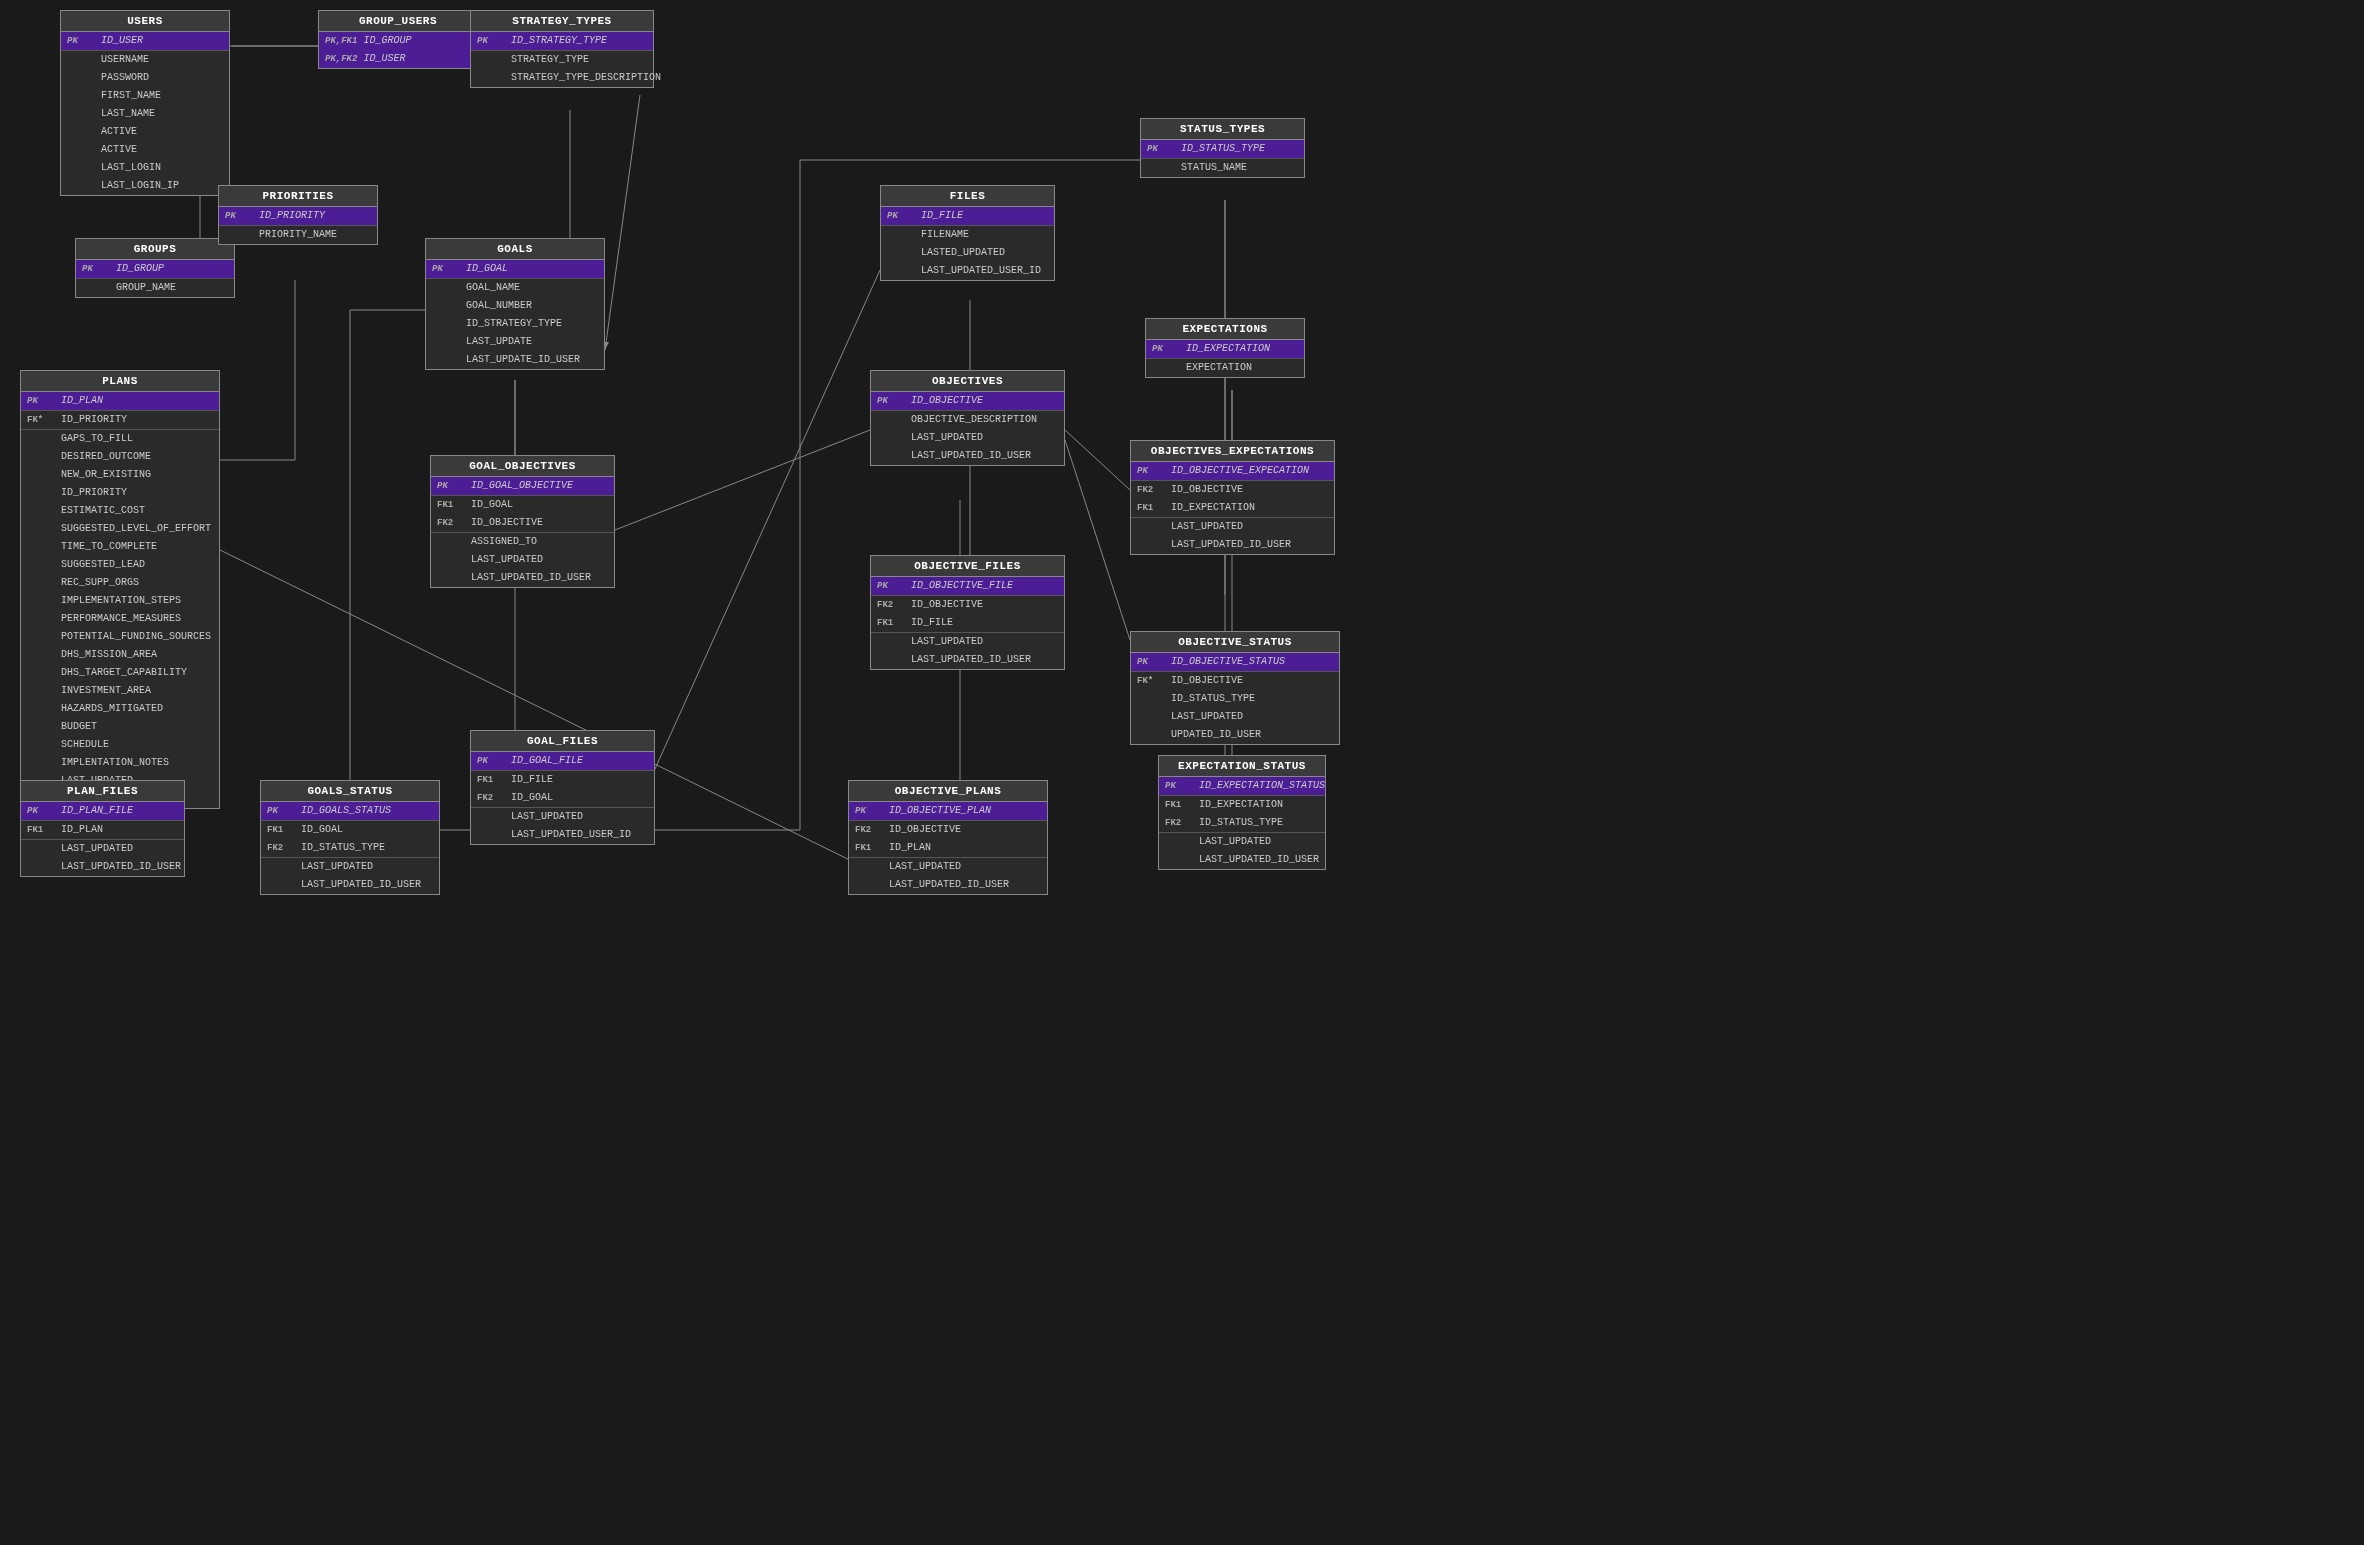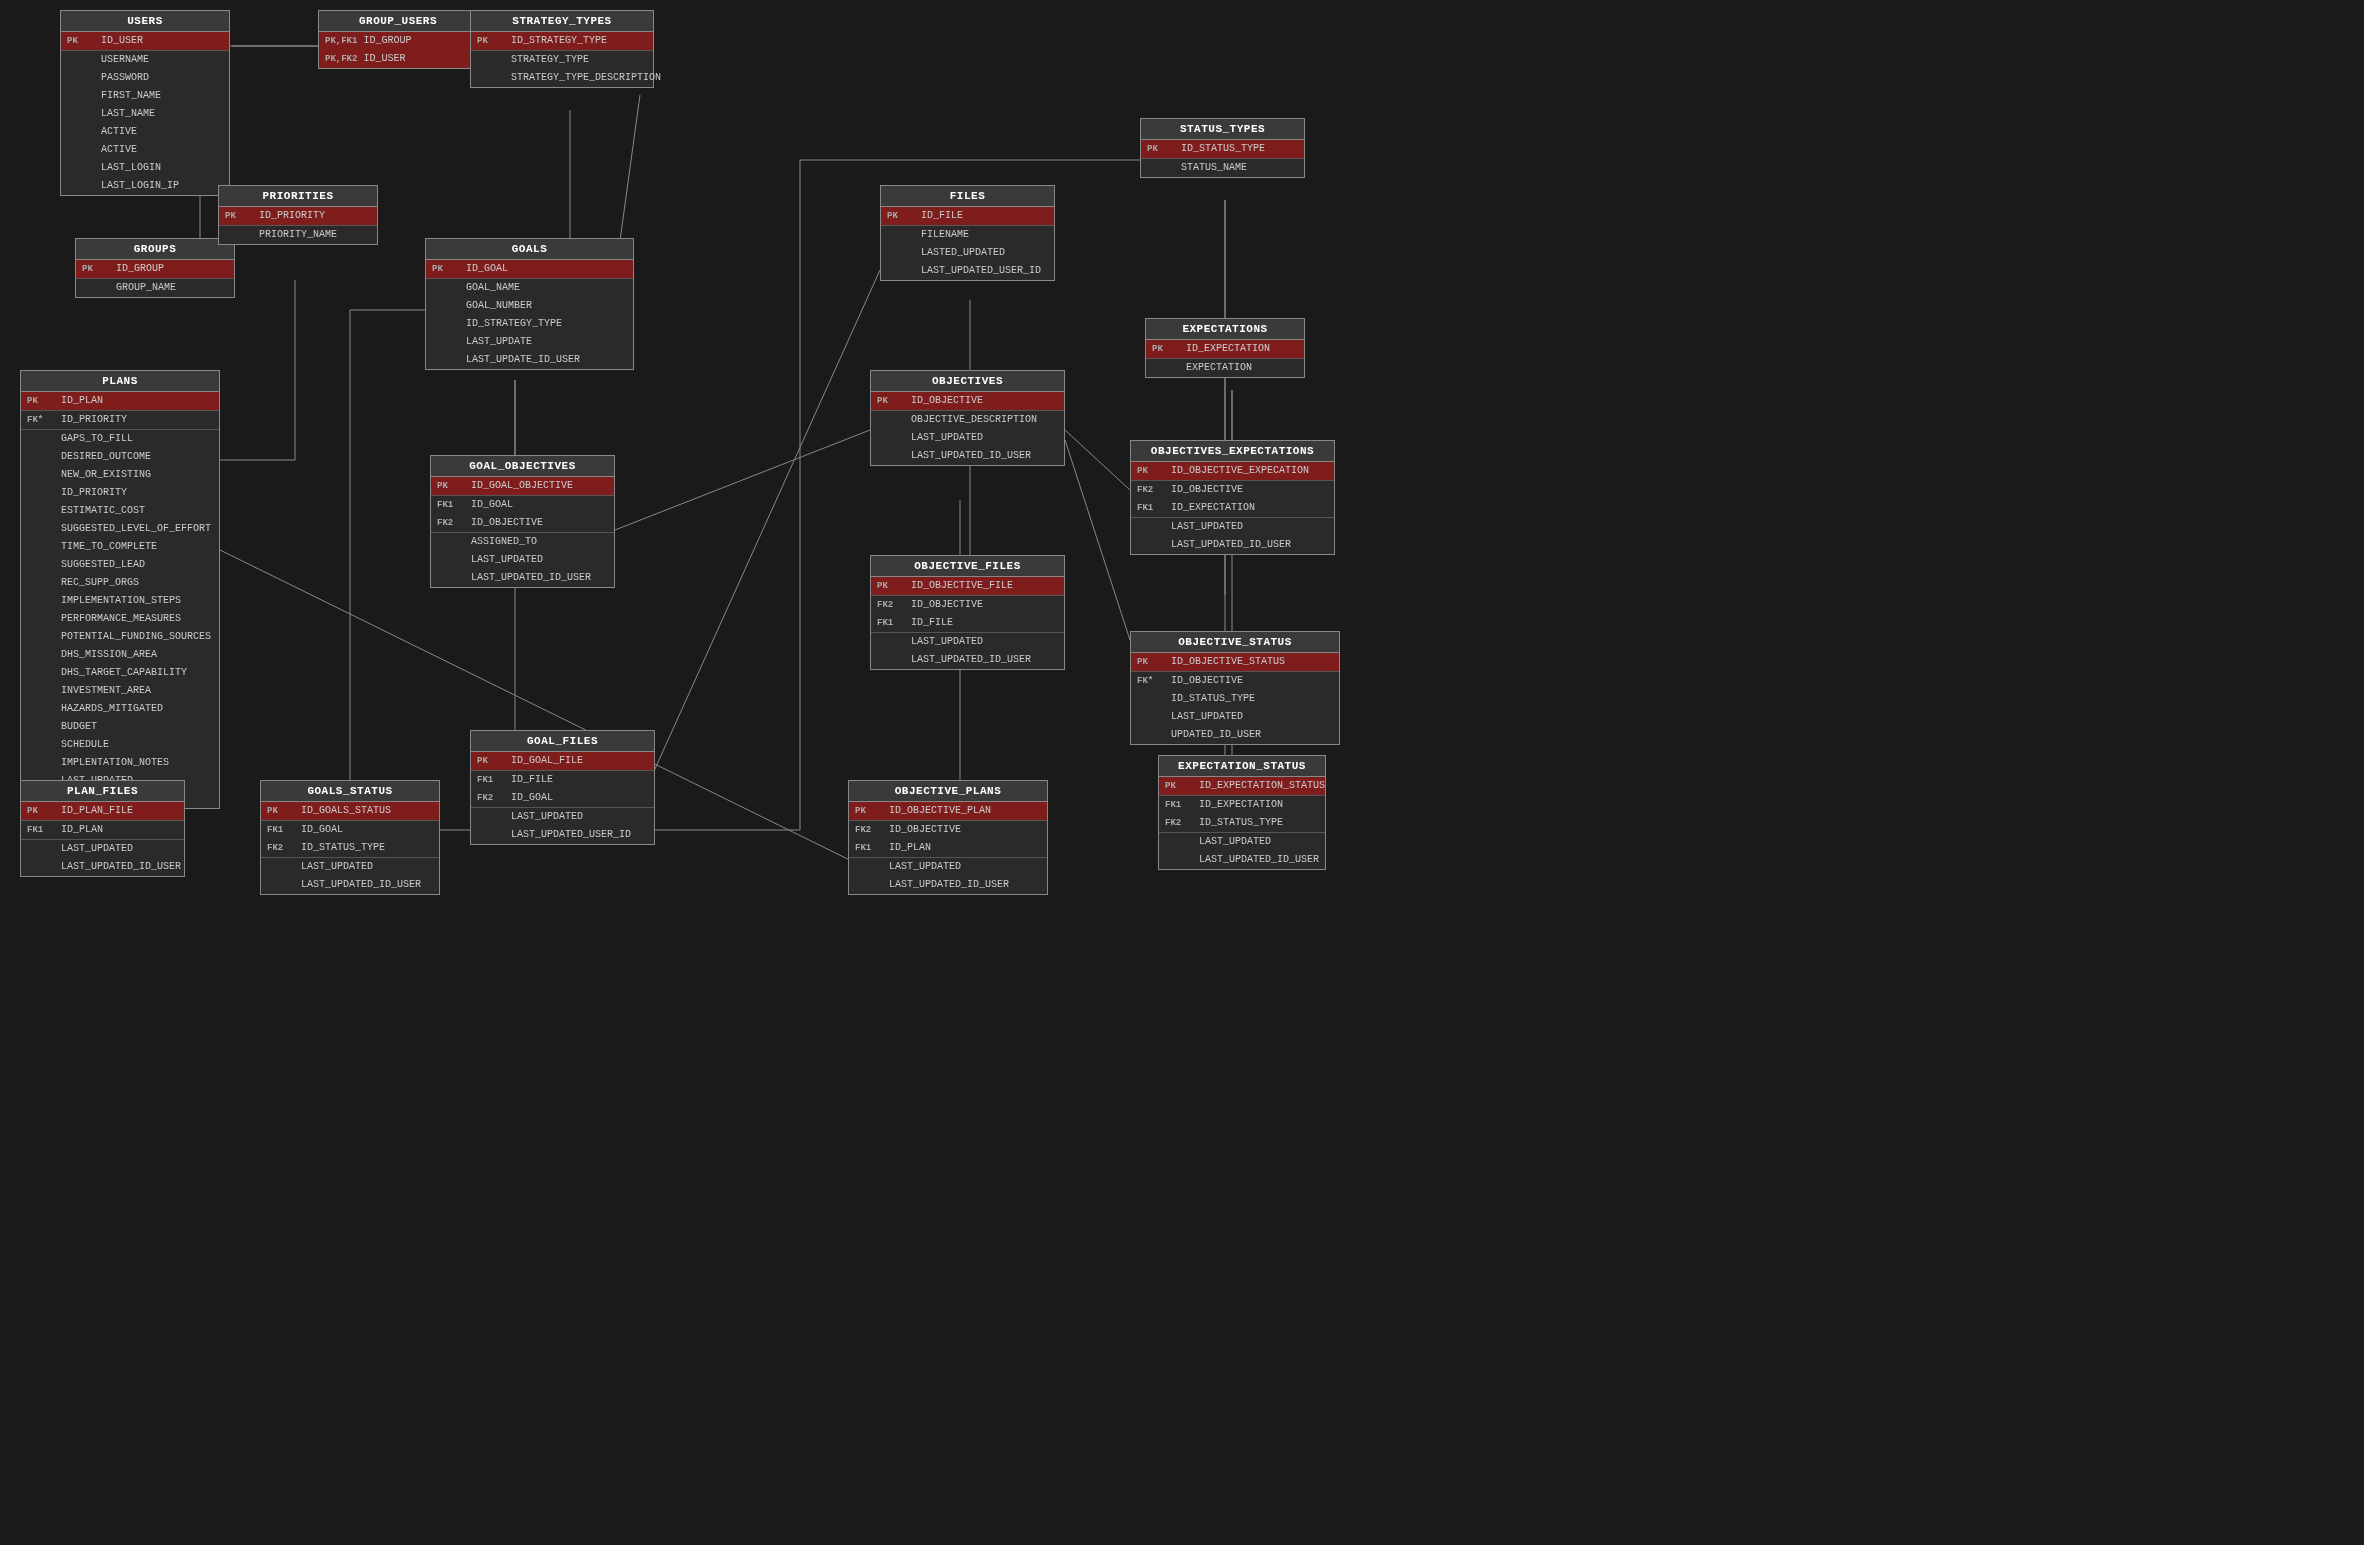--- a/index.html
+++ b/index.html
@@ -56,21 +56,22 @@
       font-size: 9px;
       color: #aaaaaa;
       margin-right: 6px;
       min-width: 28px;
       font-weight: bold;
     }
     .table-row .field-name {
       color: #cccccc;
     }
     .pk-row {
-      background: #7f1d1d;
+      background: #4c1d95;
+      font-style: italic;
     }
     svg.connectors {
       position: absolute;
       top: 0; left: 0;
       width: 2364px;
       height: 1545px;
       pointer-events: none;
     }
     line, path {
       stroke: #888888;
@@ -294,21 +295,21 @@
             <span class="key-label"></span>
             <span class="field-name">LASTED_UPDATED</span>
           </div>
           <div class="table-row">
             <span class="key-label"></span>
             <span class="field-name">LAST_UPDATED_USER_ID</span>
           </div>
         </div>
       </div>
     </div>
-    <div class="table-box" style="left: 425px; top: 238px; width: 209px;">
+    <div class="table-box" style="left: 425px; top: 238px; width: 180px;">
       <div class="table-header">GOALS</div>
       <div class="table-body">
         <div class="table-section">
           <div class="table-row pk-row">
             <span class="key-label">PK</span>
             <span class="field-name">ID_GOAL</span>
           </div>
         </div>
         <div class="table-section">
           <div class="table-row">

